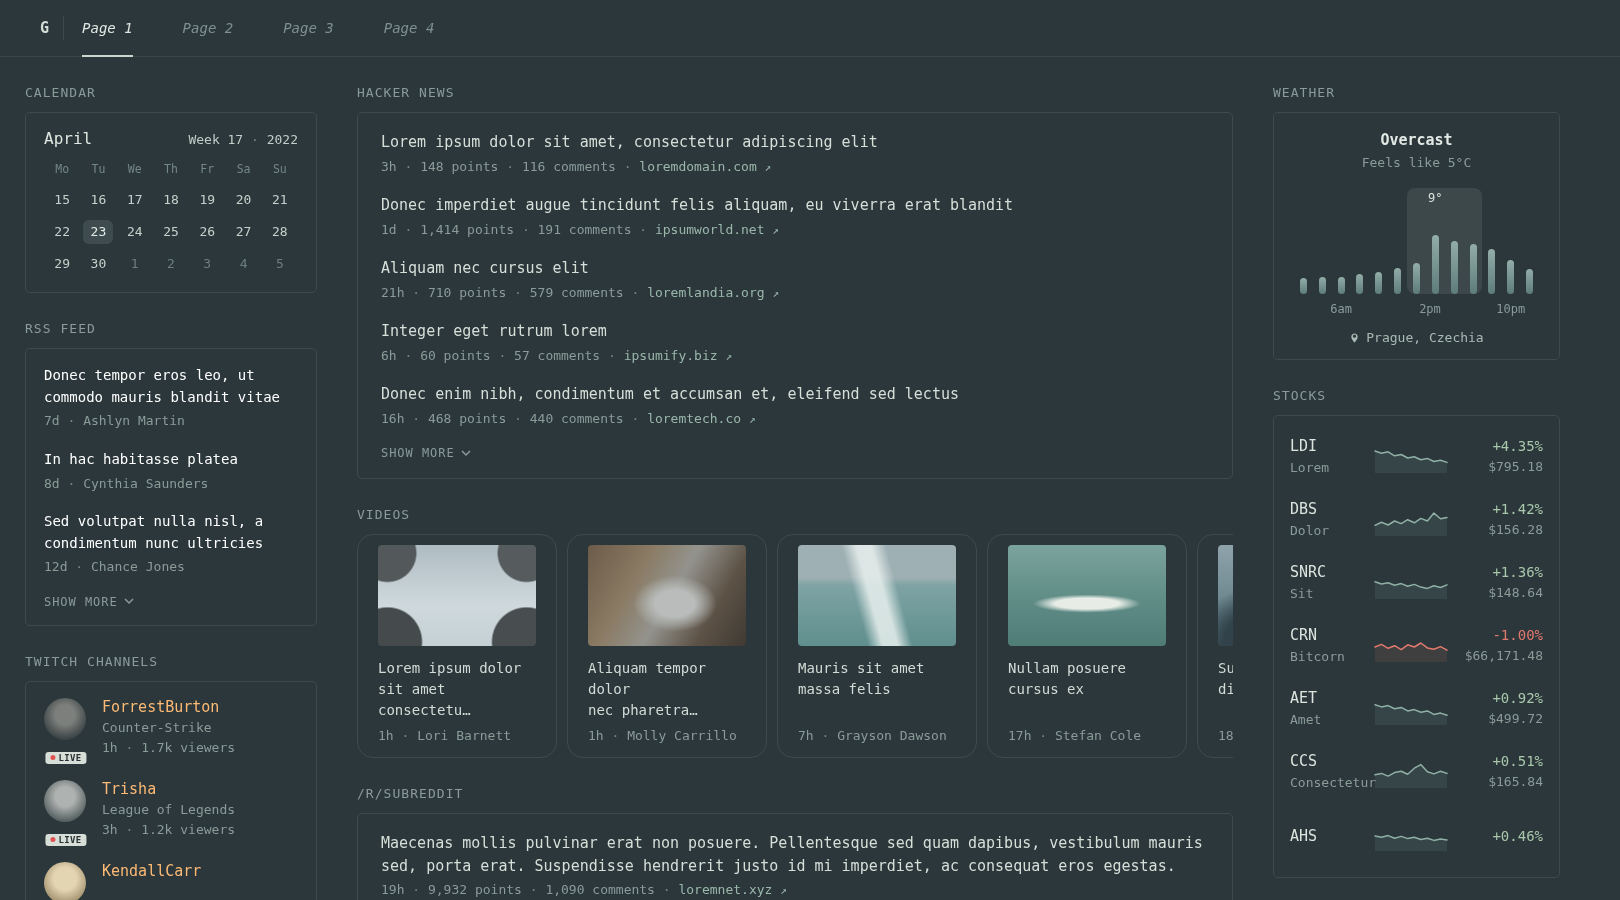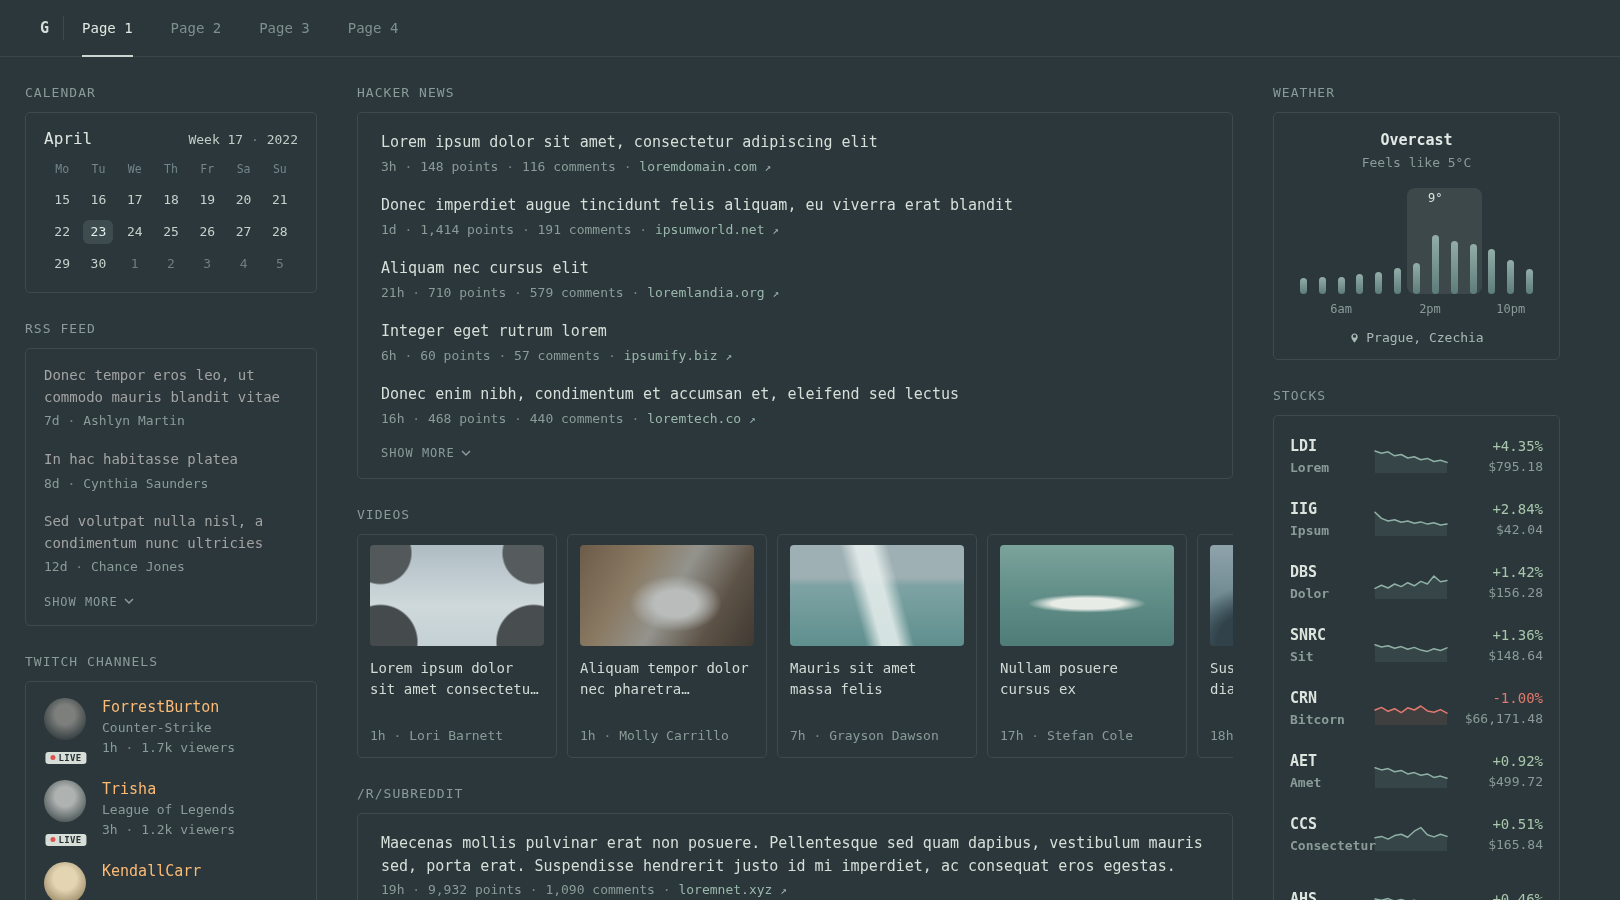--- a/index.html
+++ b/index.html
@@ -3,21 +3,21 @@
 <meta charset="utf-8">
 <style>
   *{margin:0;padding:0;box-sizing:border-box;}
   html,body{width:1620px;height:900px;}
   body{background:#2b373b;color:#d5ddd7;font-family:"DejaVu Sans Mono","Liberation Mono",monospace;font-size:14px;overflow:hidden;}
 
   
   .topnav{height:57px;display:flex;align-items:stretch;border-bottom:1px solid #3a464a;padding:0 40px;}
   .logo{display:flex;align-items:center;font-size:15px;font-weight:700;color:#d5ddd7;padding-right:14px;cursor:pointer;}
   .nav-sep{width:1px;background:#3e4a4e;margin:16px 18px 16px 0;}
-  .tabs{display:flex;gap:38px;}
+  .tabs{display:flex;gap:50px;font-style:italic;}
   .tab{display:flex;align-items:center;position:relative;color:#7e908e;font-size:14px;cursor:pointer;}
   .tab.active{color:#e0e7e1;}
   .tab.active::after{content:"";position:absolute;bottom:-1px;left:0;right:0;height:2px;background:#ccd6cf;}
 
   
   .columns{display:flex;gap:40px;padding:28px 0 0 25px;align-items:flex-start;}
   .col{display:flex;flex-direction:column;min-width:0;}
   .col-left{width:292px;flex:none;}
   .col-mid{width:876px;flex:none;}
   .col-right{width:287px;flex:none;}
@@ -32,30 +32,30 @@
   .cal-month{font-size:16px;color:#dfe6e0;}
   .cal-week{font-size:13px;color:#c2cdc7;}
   .cal-grid{display:grid;grid-template-columns:repeat(7,1fr);row-gap:8px;text-align:center;}
   .cal-dow{font-size:11.5px;color:#73868a;padding-bottom:4px;}
   .cal-date{font-size:13px;color:#c6d1cb;height:24px;line-height:24px;border-radius:6px;width:30px;margin:0 auto;}
   .cal-date.muted{color:#6d7f7e;}
   .cal-date.selected{background:#3e4c50;color:#e6ece7;}
 
   
   .feed-item{margin-bottom:18px;}
-  .feed-title{font-size:14px;line-height:1.55;color:#a3a3a3;cursor:pointer;}
+  .feed-title{font-size:14px;line-height:1.55;color:#ffffff;cursor:pointer;}
   .news-title{font-size:15px;line-height:1.5;color:#d7dfd9;cursor:pointer;}
   .domain{color:#9bb7ab;cursor:pointer;}
   .ext{font-size:11px;}
   .show-more{display:flex;align-items:center;gap:6px;font-size:12px;letter-spacing:.08em;color:#8a9b99;cursor:pointer;margin-top:4px;}
   .hn-box{padding:18px 23px;}
 
   
   .videos-row{display:flex;gap:10px;overflow:hidden;}
-  .video-card{width:200px;flex:none;border:1px solid #3e4a4e;border-radius:5px;padding:10px 12px 12px;display:flex;flex-direction:column;height:224px;}
+  .video-card{width:200px;flex:none;border:1px solid #3e4a4e;border-radius:16px;padding:10px 20px 12px;display:flex;flex-direction:column;height:224px;}
   .thumb{height:101px;border-radius:4px;flex:none;cursor:pointer;}
   .video-title{margin-top:12px;font-size:14px;line-height:1.5;color:#d2dbd5;white-space:pre-line;cursor:pointer;}
   .video-meta{margin-top:auto;}
   .thumb-concrete-cross-sky{background:
     radial-gradient(circle at 6% 8%,#53585b 0 16%,transparent 17%),
     radial-gradient(circle at 94% 8%,#565b5e 0 16%,transparent 17%),
     radial-gradient(circle at 6% 96%,#454a4d 0 19%,transparent 20%),
     radial-gradient(circle at 94% 96%,#484d50 0 19%,transparent 20%),
     linear-gradient(180deg,#aebcc2,#cfd9dc 60%,#c4d0d4);}
   .thumb-hands-camera{background:
@@ -92,21 +92,21 @@
   .w-temp{position:absolute;top:3px;transform:translateX(-50%);font-size:12px;color:#dde4de;}
   .w-bars{position:absolute;left:0;right:0;bottom:0;height:62px;display:flex;justify-content:space-around;align-items:flex-end;}
   .w-bar{width:7px;border-radius:3.5px;background:linear-gradient(180deg,#93ada8,#5d7c7a);}
   .w-times{position:relative;height:16px;margin:8px 4px 0;}
   .w-time{position:absolute;transform:translateX(-50%);font-size:12px;color:#8a9b98;}
   .w-loc{margin-top:12px;display:flex;justify-content:center;align-items:center;gap:6px;font-size:13px;color:#a9bab4;}
 
   
   .stocks-box{padding:10px 16px;}
   .stock-row{display:flex;align-items:center;height:63px;}
-  .stock-id{width:80px;flex:none;font-weight:bold;}
+  .stock-id{width:80px;flex:none;}
   .stock-symbol{font-size:15px;color:#dde4de;}
   .stock-spark{flex:1;display:flex;justify-content:center;align-items:center;}
   .stock-values{width:92px;flex:none;text-align:right;}
   .stock-change{font-size:14px;}
   .stock-change.pos{color:#a9c7ab;}
   .stock-change.neg{color:#e2796e;}
 </style>
 </head>
 <body>
 
@@ -377,36 +377,20 @@
                   <polyline points="1.0,8.0 7.5,10.2 14.1,8.8 20.6,12.8 27.2,11.5 33.7,15.0 40.3,13.7 46.8,16.8 53.4,15.4 59.9,18.5 66.5,17.2 73.0,19.4" fill="none" stroke="#8fb0a4" stroke-width="1.5" stroke-linejoin="round" stroke-linecap="round"></polyline>
                 </svg>
               </div>
               <div class="stock-values">
                 <div class="stock-change pos">+4.35%</div>
                 <div class="meta">$795.18</div>
               </div>
             </div>
             <div class="stock-row">
               <div class="stock-id">
-                <div class="stock-symbol">IIG</div>
-                <div class="meta">Ipsum</div>
-              </div>
-              <div class="stock-spark">
-                <svg width="74" height="30">
-                  <polygon points="1.0,6.2 7.5,12.4 14.1,15.0 20.6,13.7 27.2,16.3 33.7,15.0 40.3,17.2 46.8,15.9 53.4,18.1 59.9,16.8 66.5,19.0 73.0,18.1 73,30 1,30" fill="#8fb0a4" opacity="0.12"></polygon>
-                  <polyline points="1.0,6.2 7.5,12.4 14.1,15.0 20.6,13.7 27.2,16.3 33.7,15.0 40.3,17.2 46.8,15.9 53.4,18.1 59.9,16.8 66.5,19.0 73.0,18.1" fill="none" stroke="#8fb0a4" stroke-width="1.5" stroke-linejoin="round" stroke-linecap="round"></polyline>
-                </svg>
-              </div>
-              <div class="stock-values">
-                <div class="stock-change pos">+2.84%</div>
-                <div class="meta">$42.04</div>
-              </div>
-            </div>
-            <div class="stock-row">
-              <div class="stock-id">
                 <div class="stock-symbol">DBS</div>
                 <div class="meta">Dolor</div>
               </div>
               <div class="stock-spark">
                 <svg width="74" height="30">
                   <polygon points="1.0,19.4 7.5,16.3 14.1,19.0 20.6,15.0 27.2,17.6 33.7,13.7 40.3,16.8 46.8,12.4 53.4,15.0 59.9,7.1 66.5,12.8 73.0,11.5 73,30 1,30" fill="#8fb0a4" opacity="0.12"></polygon>
                   <polyline points="1.0,19.4 7.5,16.3 14.1,19.0 20.6,15.0 27.2,17.6 33.7,13.7 40.3,16.8 46.8,12.4 53.4,15.0 59.9,7.1 66.5,12.8 73.0,11.5" fill="none" stroke="#8fb0a4" stroke-width="1.5" stroke-linejoin="round" stroke-linecap="round"></polyline>
                 </svg>
               </div>
               <div class="stock-values">

